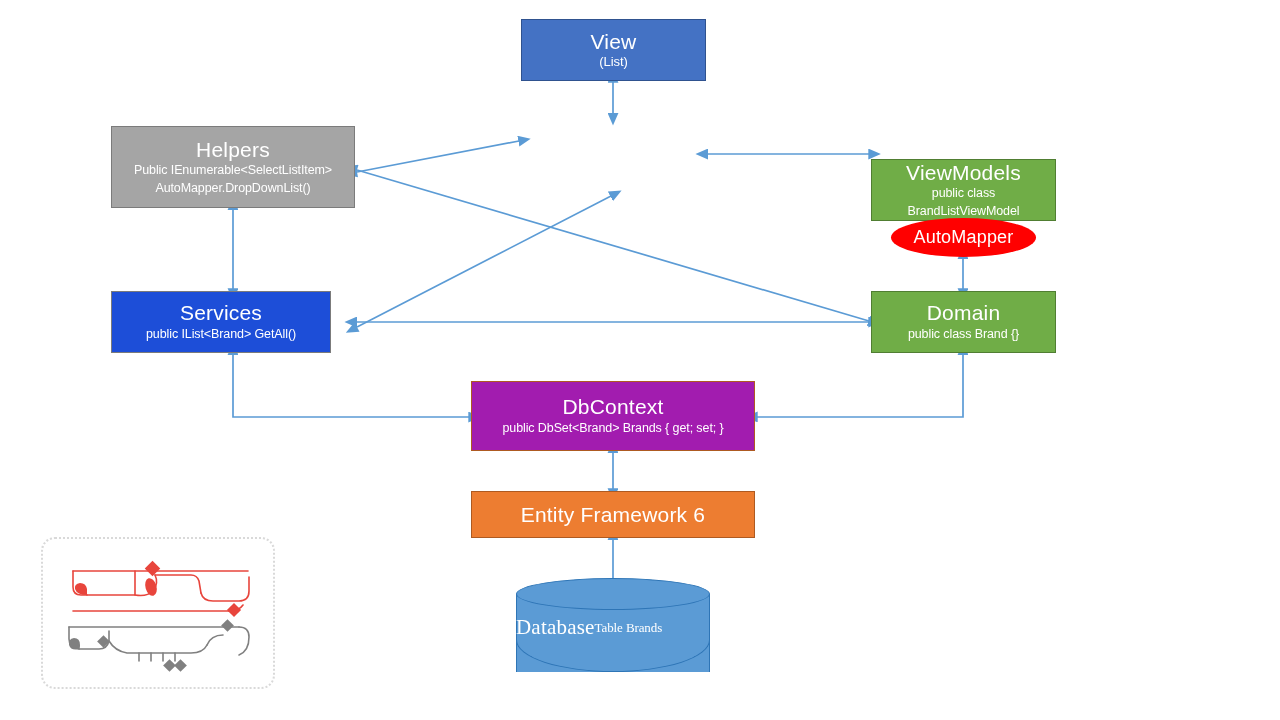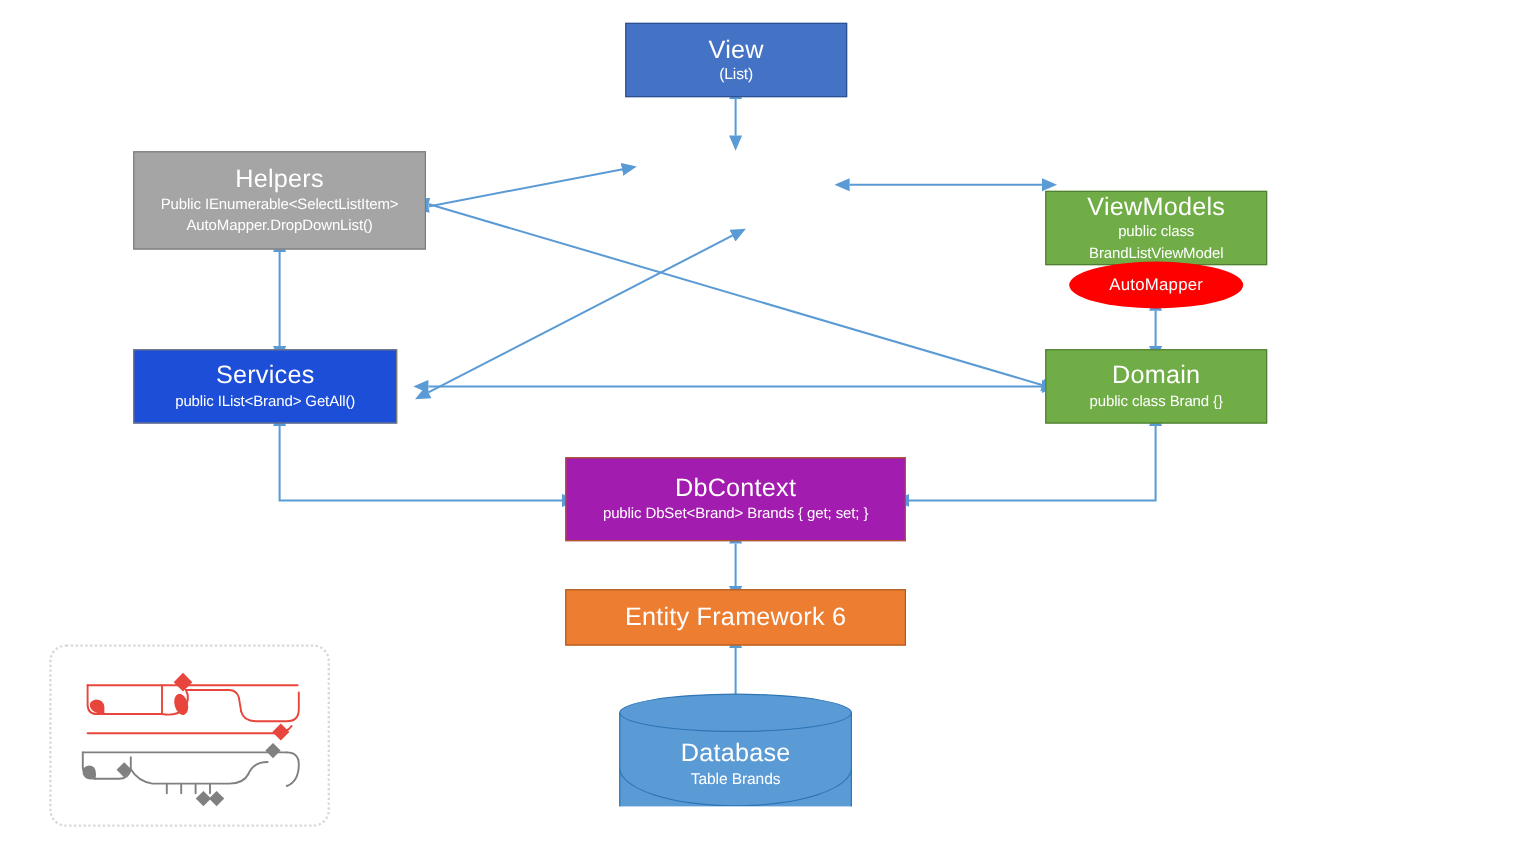--- a/index.html
+++ b/index.html
@@ -62,21 +62,21 @@
   #node-domain    { left: 871px; top: 291px; width: 185px; height: 62px;  background: #70AD47; border-color:#507E32; }
   #node-dbcontext { left: 471px; top: 381px; width: 284px; height: 70px;  background: #a21caf; border-color:#AE5A21; }
   #node-ef6       { left: 471px; top: 491px; width: 284px; height: 47px;  background: #ED7D31; border-color:#AE5A21; }
 
   
   #node-automapper {
     left: 891px; top: 218px; width: 145px; height: 39px;
     background: #FF0000;
     border-radius: 50%;
   }
-  #node-automapper .title { font-size: 14px; }
+  #node-automapper .title { font-size: 18px; }
 
   
   #node-database {
     left: 516px; top: 578px; width: 194px; height: 110px;
     justify-content: flex-start;
     padding-top: 38px;
   }
   #node-database .cyl-body {
     position: absolute;
     left: 0; top: 16px;
@@ -102,23 +102,24 @@
     width: 194px; height: 32px;
     background: #5B9BD5;
     border: 1px solid #2E75B6;
     border-radius: 50%;
     box-sizing: border-box;
   }
   #node-database .dbtext {
     position: relative;
     z-index: 3;
     display: flex;
-    flex-direction: column;
+    flex-direction: row;
     align-items: center;
     width: 100%;
+    font-family: Liberation Serif, serif;
   }
 
   
   #watermark {
     position: absolute;
     left: 41px; top: 537px;
     width: 230px; height: 148px;
     border: 2px dotted #d9d9d9;
     border-radius: 14px;
     background: #ffffff;

